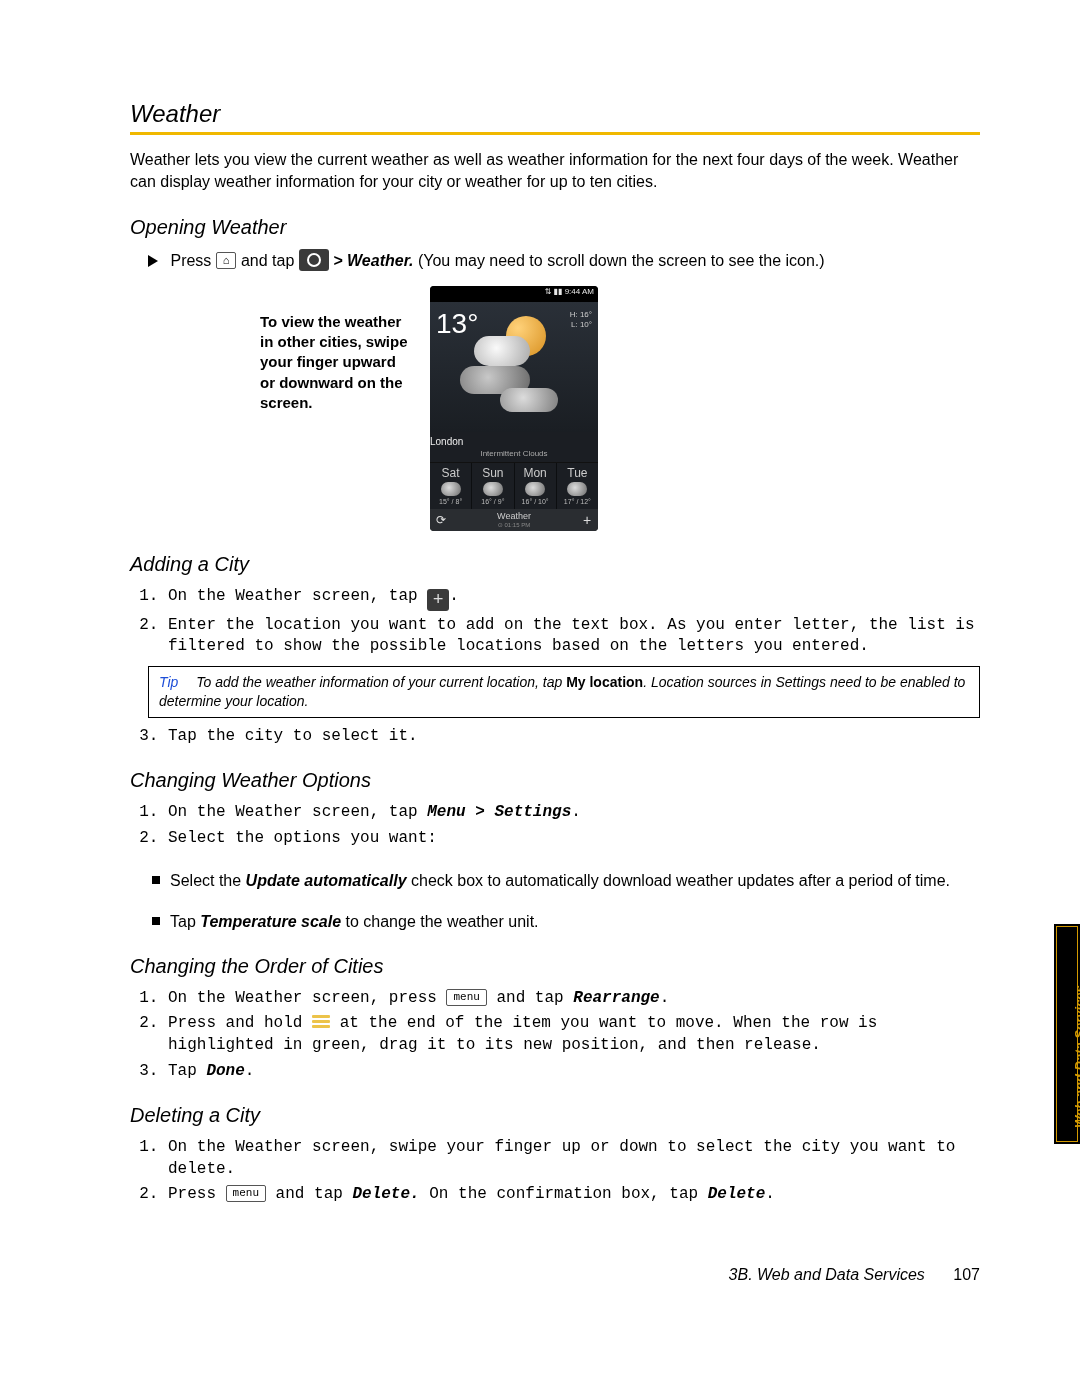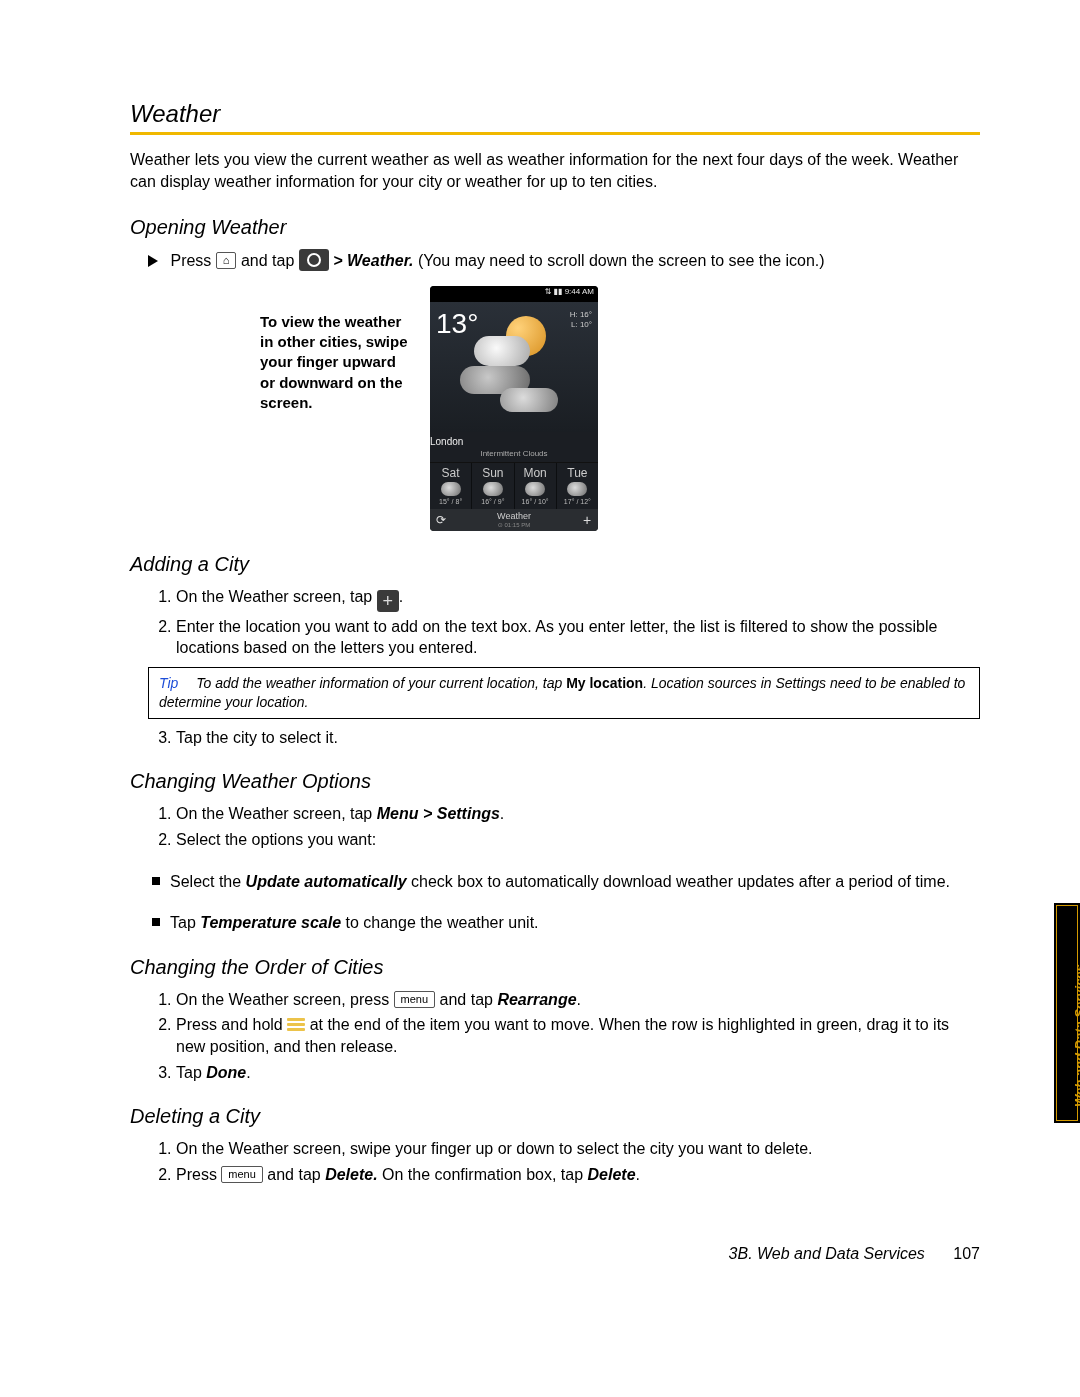--- a/index.html
+++ b/index.html
@@ -225,22 +225,23 @@
   }
   .phone .bottombar .add {
     width: 22px; text-align: center; color: #ddd;
     font-size: 14px;
   }
   ol.steps {
     margin: 4px 0 4px 18px;
     padding-left: 20px;
   }
   ol.steps li {
-    margin: 4px 8px;
-    line-height: 1.35;
+    margin: 4px 0;
+    line-height: 1.35;
+    font-family: Liberation Mono, monospace;
   }
   .tip-box {
     border: 1px solid #000;
     margin: 8px 0 8px 18px;
     padding: 6px 10px;
     font-size: 14px;
     font-style: italic;
     line-height: 1.35;
   }
   .tip-box .tip-label {

